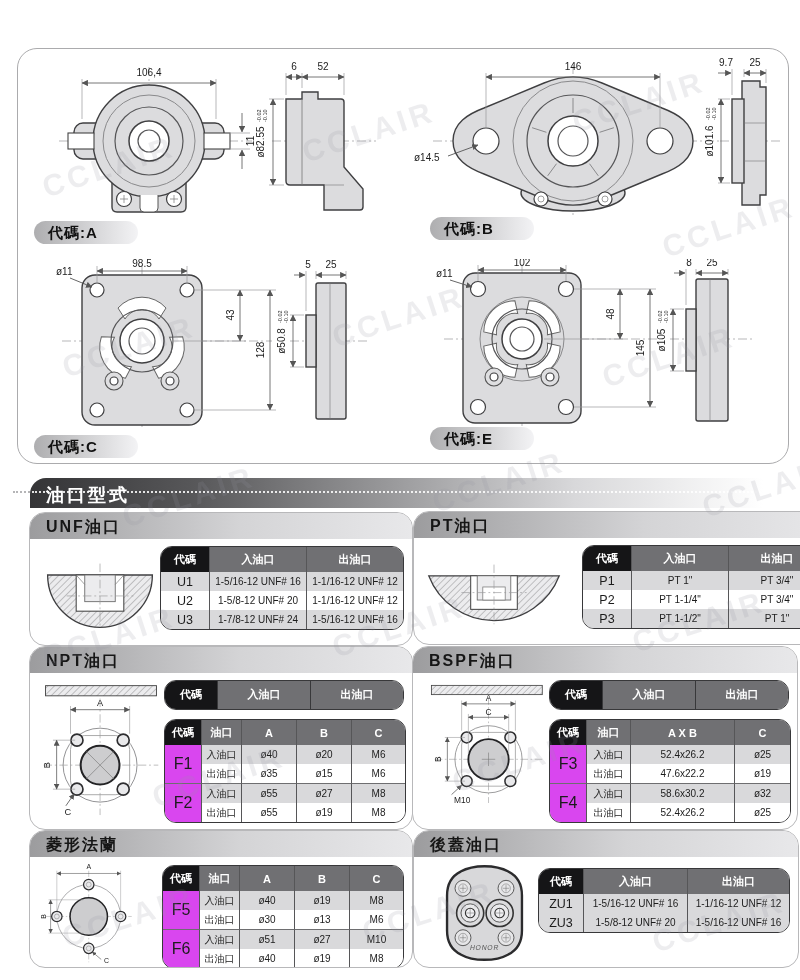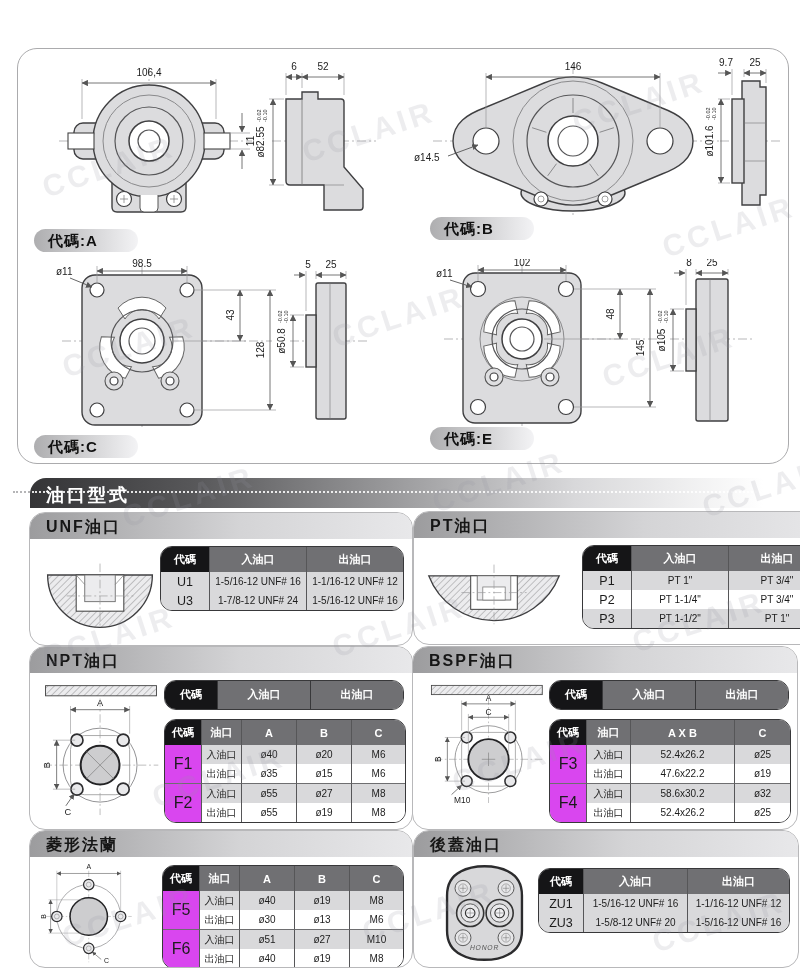--- a/index.html
+++ b/index.html
@@ -161,21 +161,21 @@
         <line class="ext" x1="250" y1="38" x2="235" y2="38"></line>
         <line class="ext" x1="250" y1="124" x2="235" y2="124"></line>
         <line class="dim" x1="239" y1="38" x2="239" y2="124"></line>
         <g transform="translate(230,81) rotate(-90)">
           <text class="dt" x="0" y="0" text-anchor="middle">ø82.55</text>
           <text class="tol" x="20" y="-3.5">-0.02</text>
           <text class="tol" x="20" y="3">-0.10</text>
         </g>
       </g>
     </svg>
-    <div class="pill" style="left:16px;top:180px">代碼:A</div>
+    <div class="pill" style="left:16px;top:172px">代碼:A</div>
 
     <svg style="position:absolute;left:390px;top:8px" width="378" height="162" viewBox="0 0 378 162">
       <g>
         <line class="cl" x1="25" y1="84" x2="312" y2="84"></line>
         <line class="cl" x1="165" y1="8" x2="165" y2="158"></line>
         <ellipse class="ol" cx="165" cy="136" rx="52" ry="18"></ellipse>
         <path class="ol" d="M45,84 C45,66 60,57 76,51 L136,26 C155,18 175,18 194,26 L254,51 C270,57 285,66 285,84 C285,102 270,111 254,117 L194,142 C175,150 155,150 136,142 L76,117 C60,111 45,102 45,84 Z"></path>
         <circle class="c1" cx="165" cy="84" r="60"></circle>
         <circle class="c1b" cx="165" cy="84" r="46"></circle>
         <line class="c1" x1="165" y1="56" x2="165" y2="41"></line>
@@ -370,20 +370,25 @@
           <th class="thg">入油口</th>
           <th class="thg">出油口</th>
         </tr>
           </thead>
         <tbody>
           <tr class="r-sh">
             <td class="c0 code3">U1</td>
             <td>1-5/16-12 UNF# 16</td>
             <td>1-1/16-12 UNF# 12</td>
           </tr>
+          <tr class="r-wh">
+            <td class="c0 code3">U2</td>
+            <td>1-5/8-12 UNF# 20</td>
+            <td>1-1/16-12 UNF# 12</td>
+          </tr>
           <tr class="r-sh">
             <td class="c0 code3">U3</td>
             <td>1-7/8-12 UNF# 24</td>
             <td>1-5/16-12 UNF# 16</td>
           </tr>
         </tbody>
       </table>
     </div>
   </div>
 

